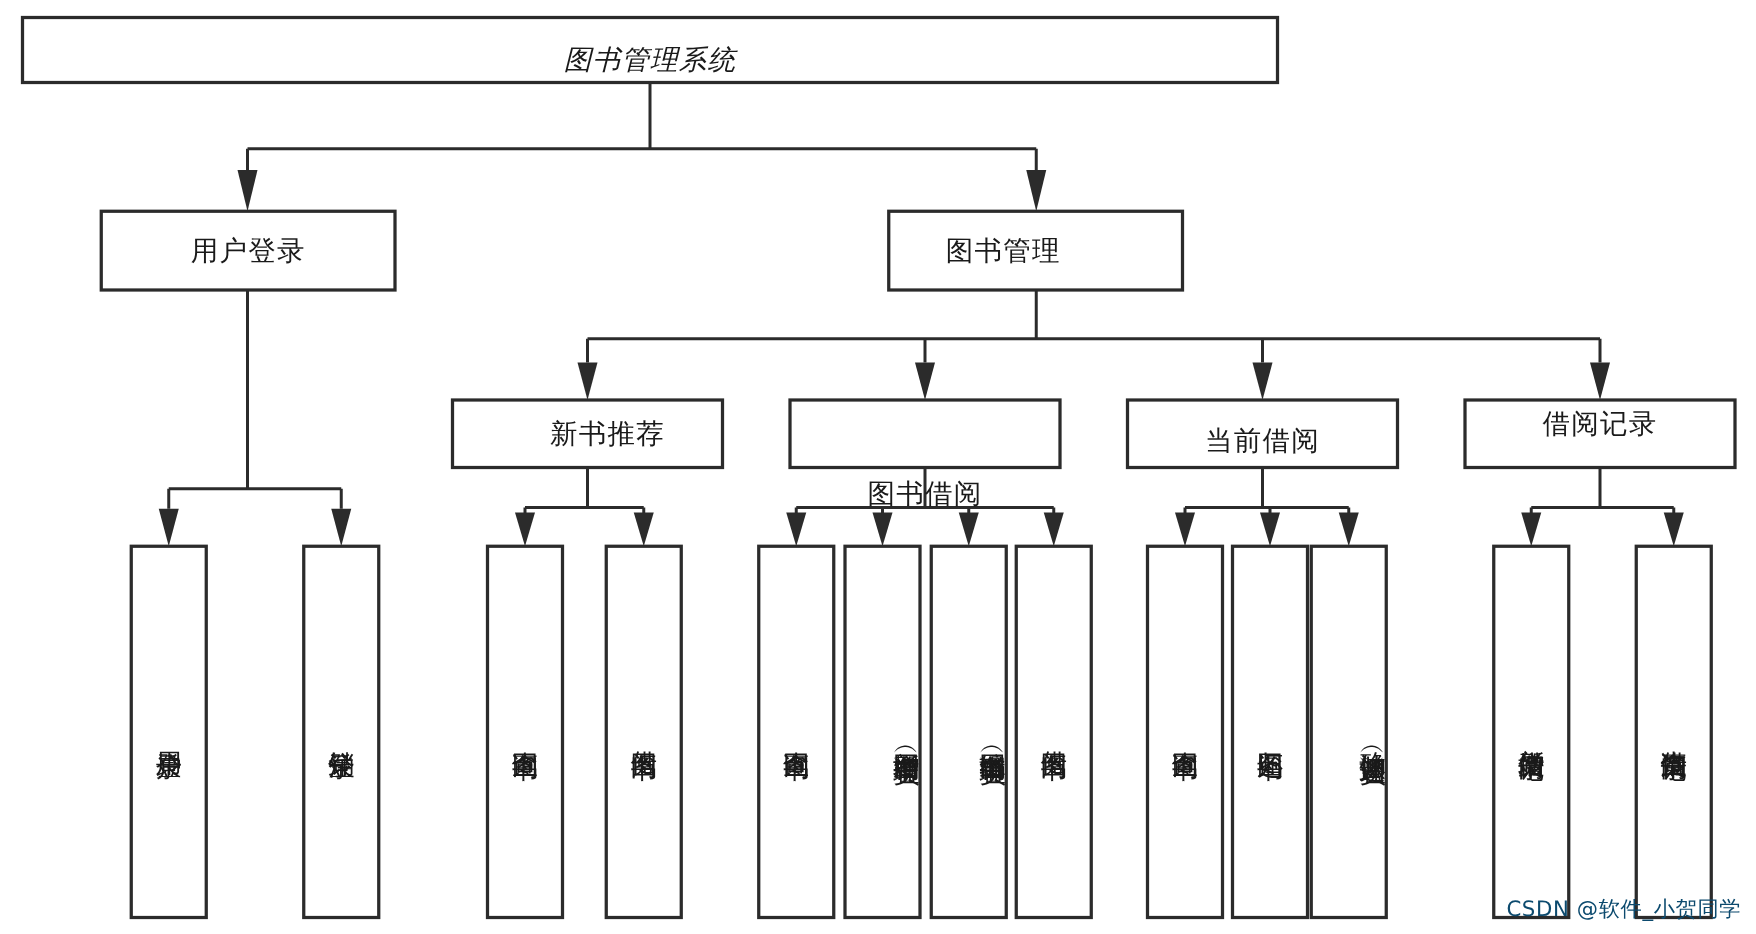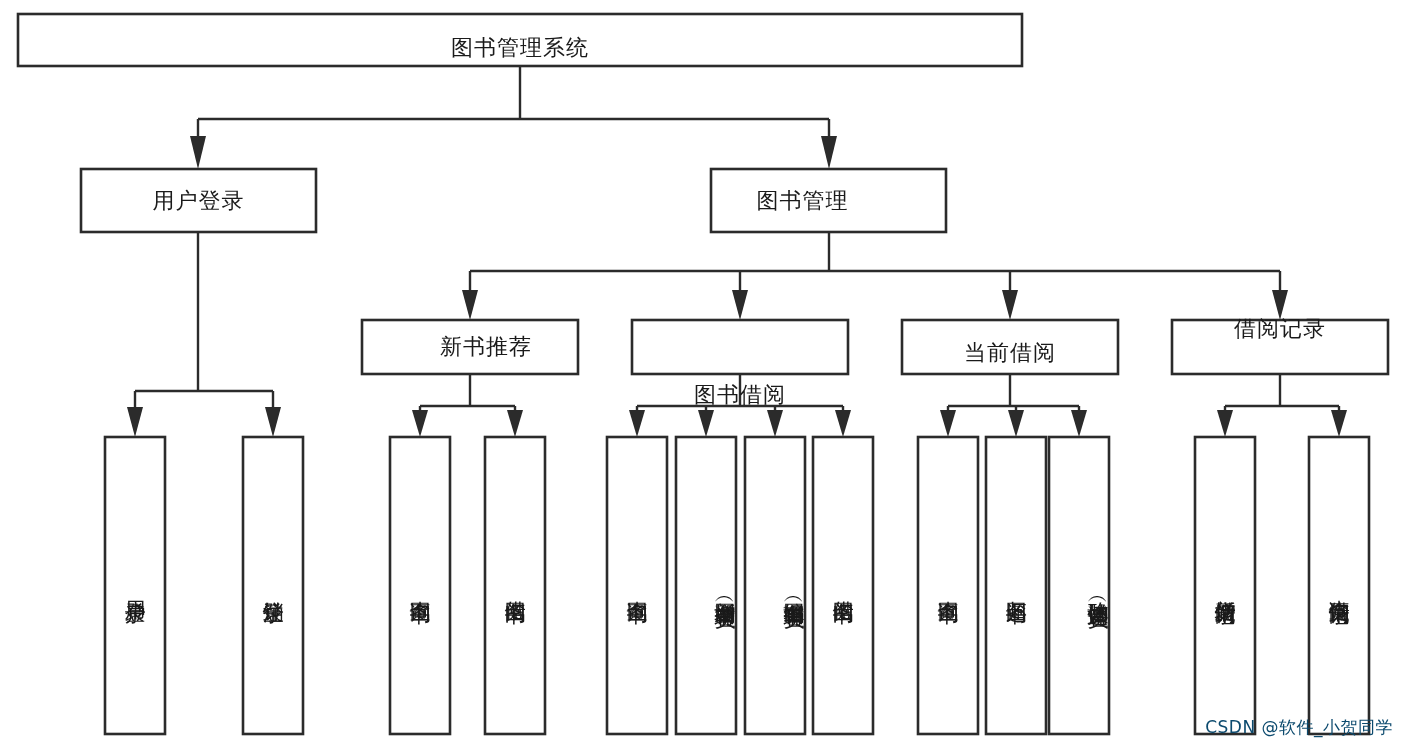--- a/index.html
+++ b/index.html
@@ -184,29 +184,29 @@
     <rect class="node-box" x="813" y="437" width="60" height="297"></rect>
 
     <rect class="node-box" x="918" y="437" width="60" height="297"></rect>
     <rect class="node-box" x="986" y="437" width="60" height="297"></rect>
     <rect class="node-box" x="1049" y="437" width="60" height="297"></rect>
 
     <rect class="node-box" x="1195" y="437" width="60" height="297"></rect>
     <rect class="node-box" x="1309" y="437" width="60" height="297"></rect>
   </svg>
 
-  <div class="hlabel-wrap" style="left:18px; top:14px; width:1004px; height:68px;">图书管理系统</div>
+  <div class="hlabel-wrap" style="left:18px; top:14px; width:1004px; height:68px;font-style:italic;">图书管理系统</div>
 
   <div class="hlabel-wrap" style="left:81px; top:169px; width:235px; height:63px;">用户登录</div>
   <div class="hlabel-wrap" style="left:685px; top:169px; width:235px; height:63px;">图书管理</div>
 
   <div class="hlabel-wrap" style="left:362px; top:320px; width:248px; height:54px;">新书推荐</div>
   <div class="hlabel-wrap" style="left:632px; top:320px; width:216px; height:54px;margin-top:48px;">图书借阅</div>
   <div class="hlabel-wrap" style="left:902px; top:320px; width:216px; height:66px;">当前借阅</div>
-  <div class="hlabel-wrap" style="left:1172px; top:310px; width:216px; height:38px;">借阅记录</div>
+  <div class="hlabel-wrap" style="left:1172px; top:320px; width:216px; height:38px;">借阅记录</div>
 
   <div class="vlabel-wrap" style="left:105px; top:437px; width:60px; height:297px;">用户登录</div>
   <div class="vlabel-wrap" style="left:243px; top:437px; width:60px; height:297px;">注销登录</div>
 
   <div class="vlabel-wrap" style="left:390px; top:437px; width:60px; height:297px;">查询图书</div>
   <div class="vlabel-wrap" style="left:485px; top:437px; width:60px; height:297px;">借阅图书</div>
 
   <div class="vlabel-wrap" style="left:607px; top:437px; width:60px; height:297px;">查询图书</div>
   <div class="vlabel-wrap" style="left:676px; top:437px; width:60px; height:297px; align-items:flex-start; padding-top:8px; box-sizing:border-box;">新增图书（管理员）</div>
   <div class="vlabel-wrap" style="left:745px; top:437px; width:60px; height:297px; align-items:flex-start; padding-top:8px; box-sizing:border-box;">编辑图书（管理员）</div>

